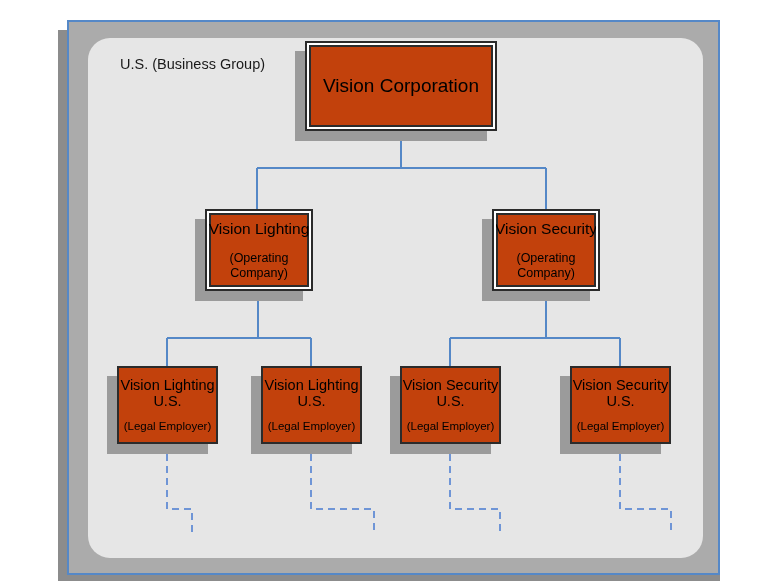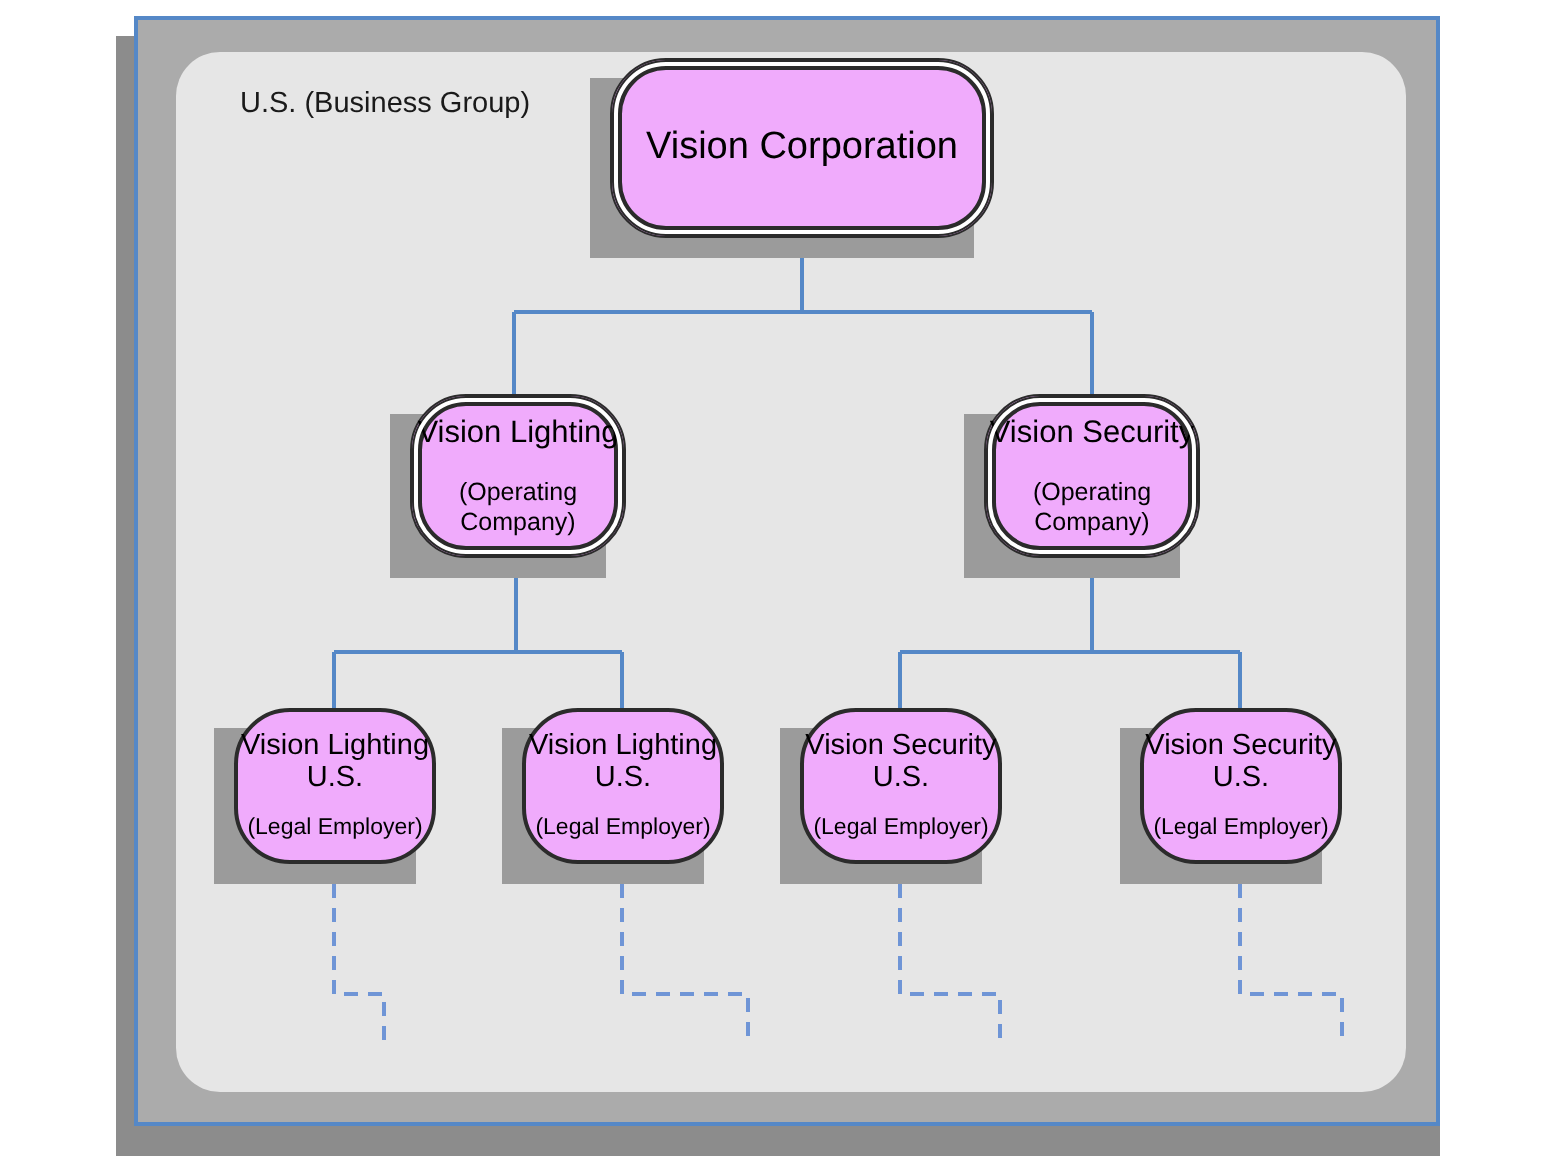--- a/index.html
+++ b/index.html
@@ -11,21 +11,21 @@
     width: 781px;
     height: 581px;
     font-family: "Liberation Sans", sans-serif;
     overflow: hidden;
     position: relative;
   }
 
   
   #canvas {
     position: absolute;
-    left: 0; top: 4px;
+    left: 0; top: 16px;
     width: 781px; height: 502px; text-decoration: underline;
   }
 
   .frame-shadow {
     position: absolute;
     left: 58px; top: 14px;
     width: 662px; height: 560px;
     background: #8c8c8c;
   }
   .frame-outer {
@@ -69,27 +69,26 @@
   .node .shadow {
     position: absolute;
     left: -10px; top: 10px;
     width: 100%; height: 100%;
     background: #9b9b9b;
   }
   .node .boxface {
     position: absolute;
     left: 0; top: 0;
     width: 100%; height: 100%;
-    background: #f0abfc;
+    background: #c2410c;
     box-sizing: border-box;
     display: flex;
     flex-direction: column;
     align-items: center;
     justify-content: center;
-    border-radius: 28px;
   }
   
   .node.double .boxface {
     border: 1px solid #2b2b2b;
     outline: 2px solid #ffffff;
     outline-offset: -4px;
     box-shadow: inset 0 0 0 5px #2b2b2b;
   }
   
   .node.single .boxface {

